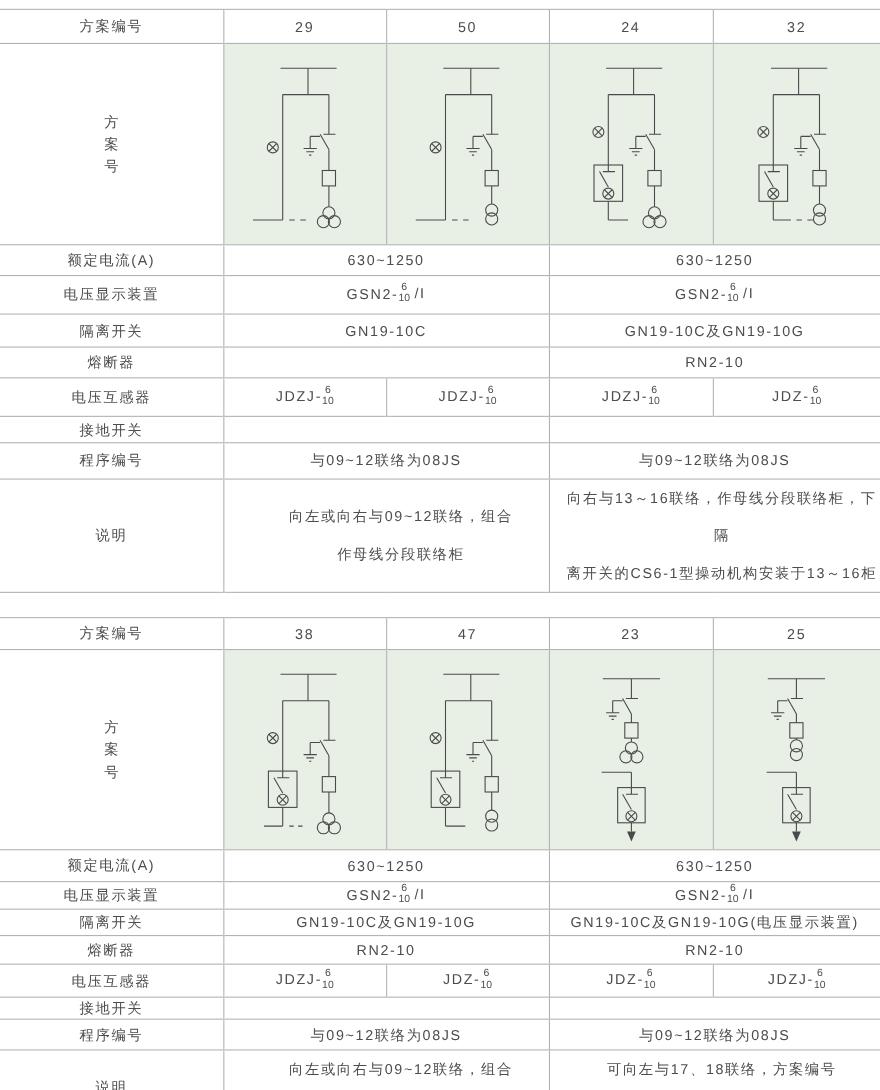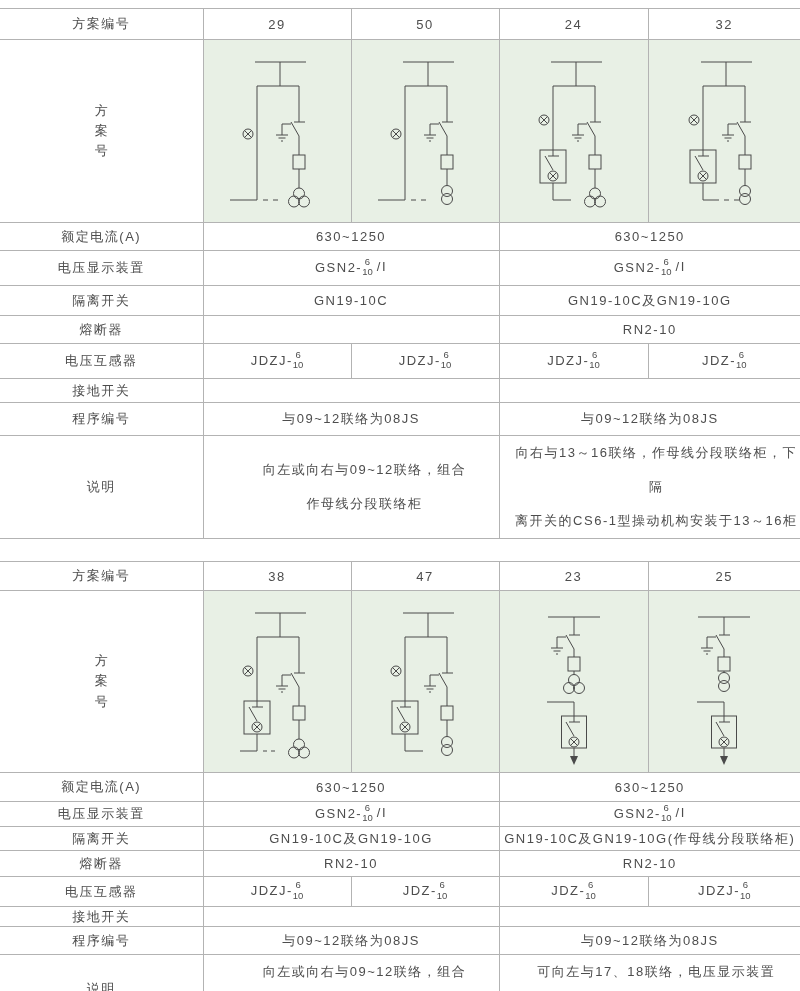--- a/index.html
+++ b/index.html
@@ -485,21 +485,21 @@
       <td class="vl" colspan="2">
         <span>GSN2-</span><span class="frac">
               <span>6</span>
               <span>10</span>
             </span><span class="suffix">/I</span>
       </td>
     </tr>
     <tr class="r-iso">
       <td class="rowlabel">隔离开关</td>
       <td class="vl" colspan="2">GN19-10C及GN19-10G</td>
-      <td class="vl" colspan="2">GN19-10C及GN19-10G(作母线分段联络柜)</td>
+      <td class="vl" colspan="2">GN19-10C及GN19-10G(电压显示装置)</td>
     </tr>
     <tr class="r-fuse">
       <td class="rowlabel">熔断器</td>
       <td class="vl" colspan="2">RN2-10</td>
       <td class="vl" colspan="2">RN2-10</td>
     </tr>
     <tr class="r-vt">
       <td class="rowlabel">电压互感器</td>
       <td class="vl"><span>JDZJ-</span><span class="frac">
               <span>6</span>
@@ -528,20 +528,20 @@
       <td class="vl" colspan="2">与09~12联络为08JS</td>
       <td class="vl" colspan="2">与09~12联络为08JS</td>
     </tr>
     <tr class="r-notes">
       <td class="rowlabel">说明</td>
       <td class="vl notes n1" colspan="2">
         <div class="noteline">向左或向右与09~12联络，组合</div>
         <div class="noteline">作母线分段联络柜</div>
       </td>
       <td class="vl notes n2" colspan="2">
-        <div class="noteline">可向左与17、18联络，电压显示装置</div>
+        <div class="noteline">可向左与17、18联络，方案编号</div>
         <div class="noteline">电源电缆进线柜</div>
       </td>
     </tr>
   </tbody>
     </table>
 
 </div>
 
 </body></html>

